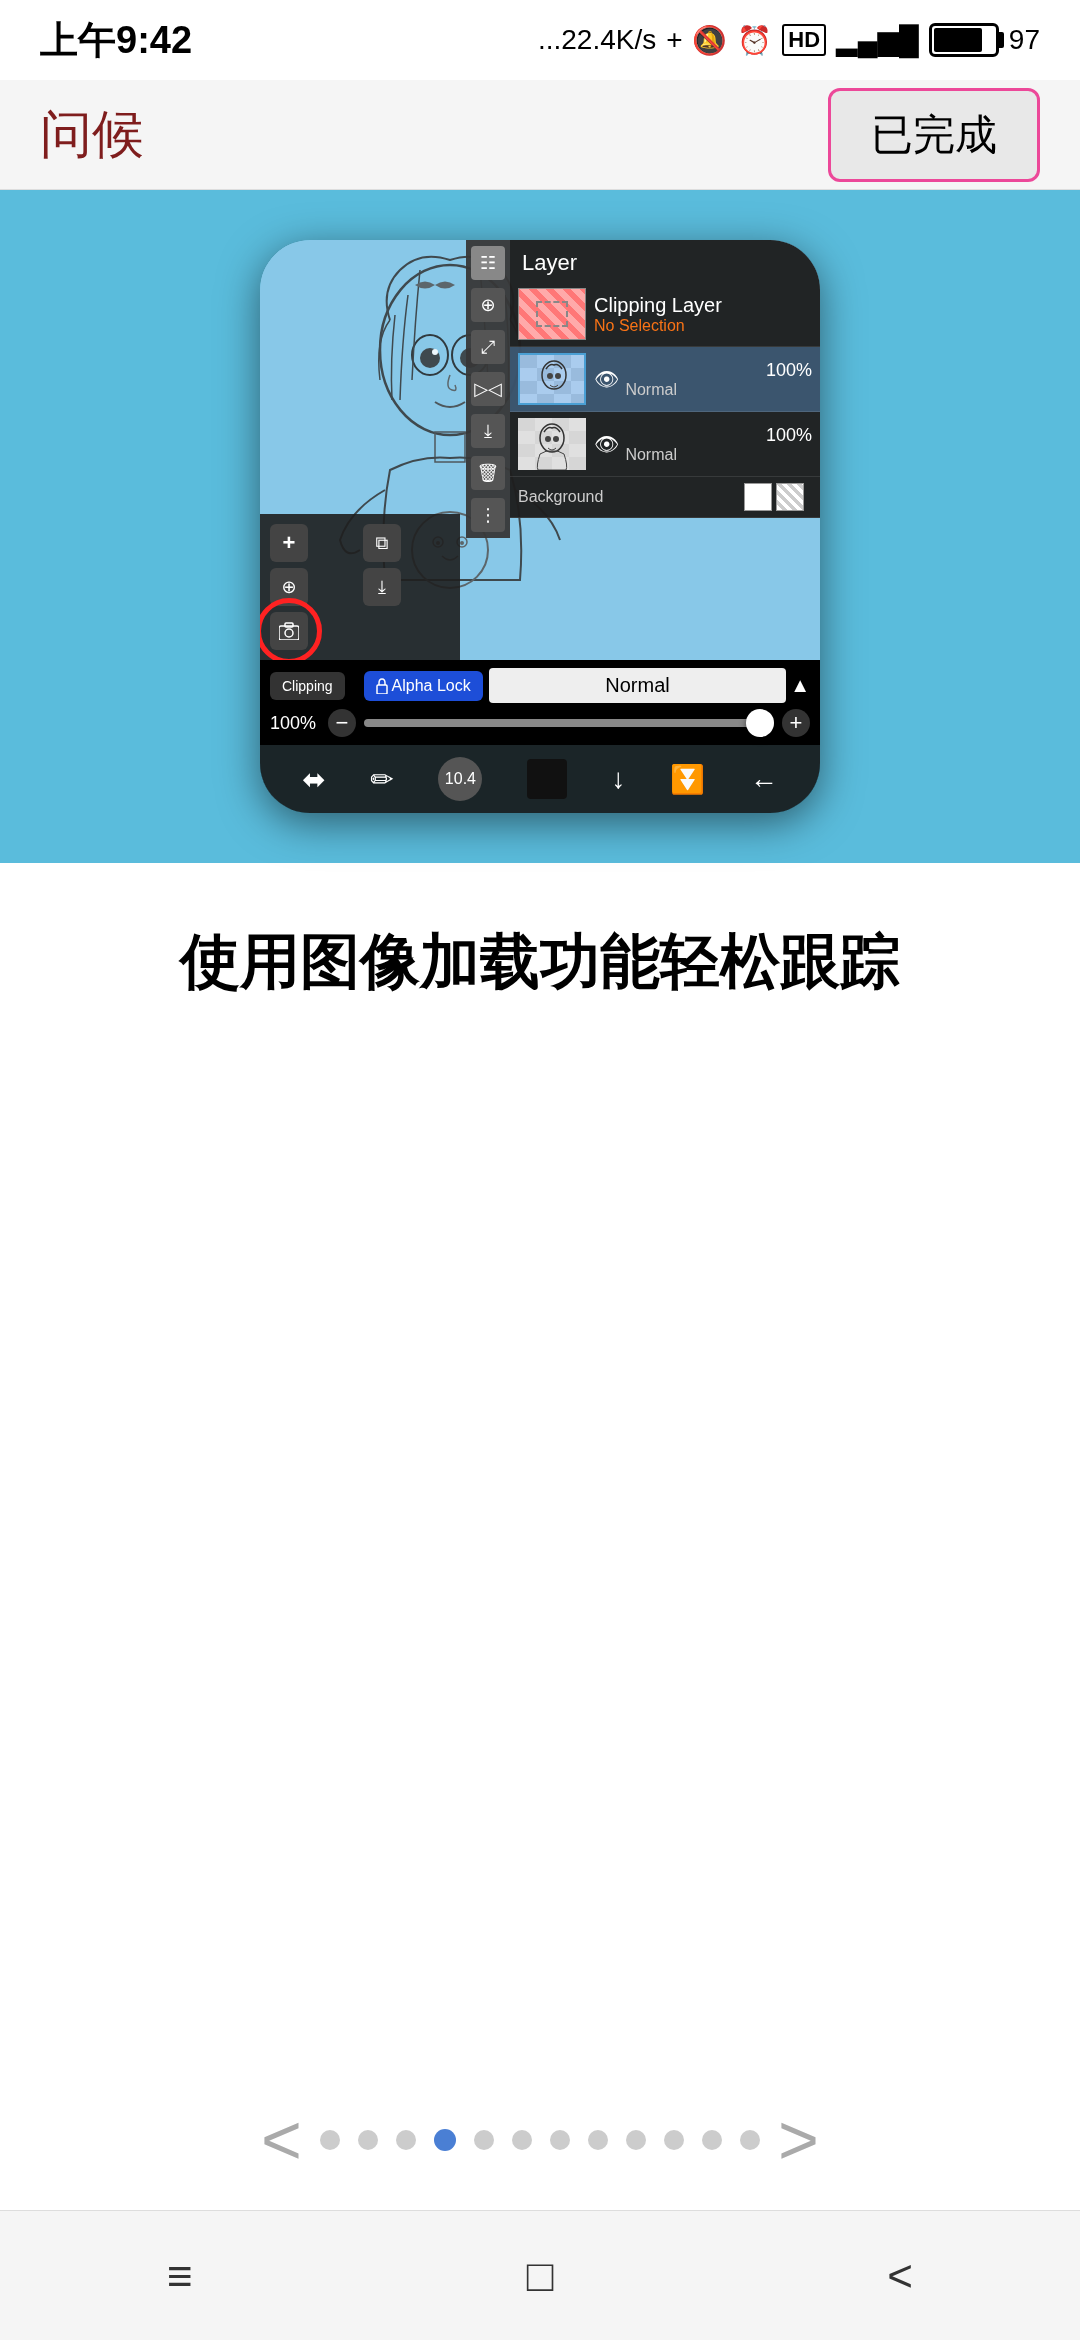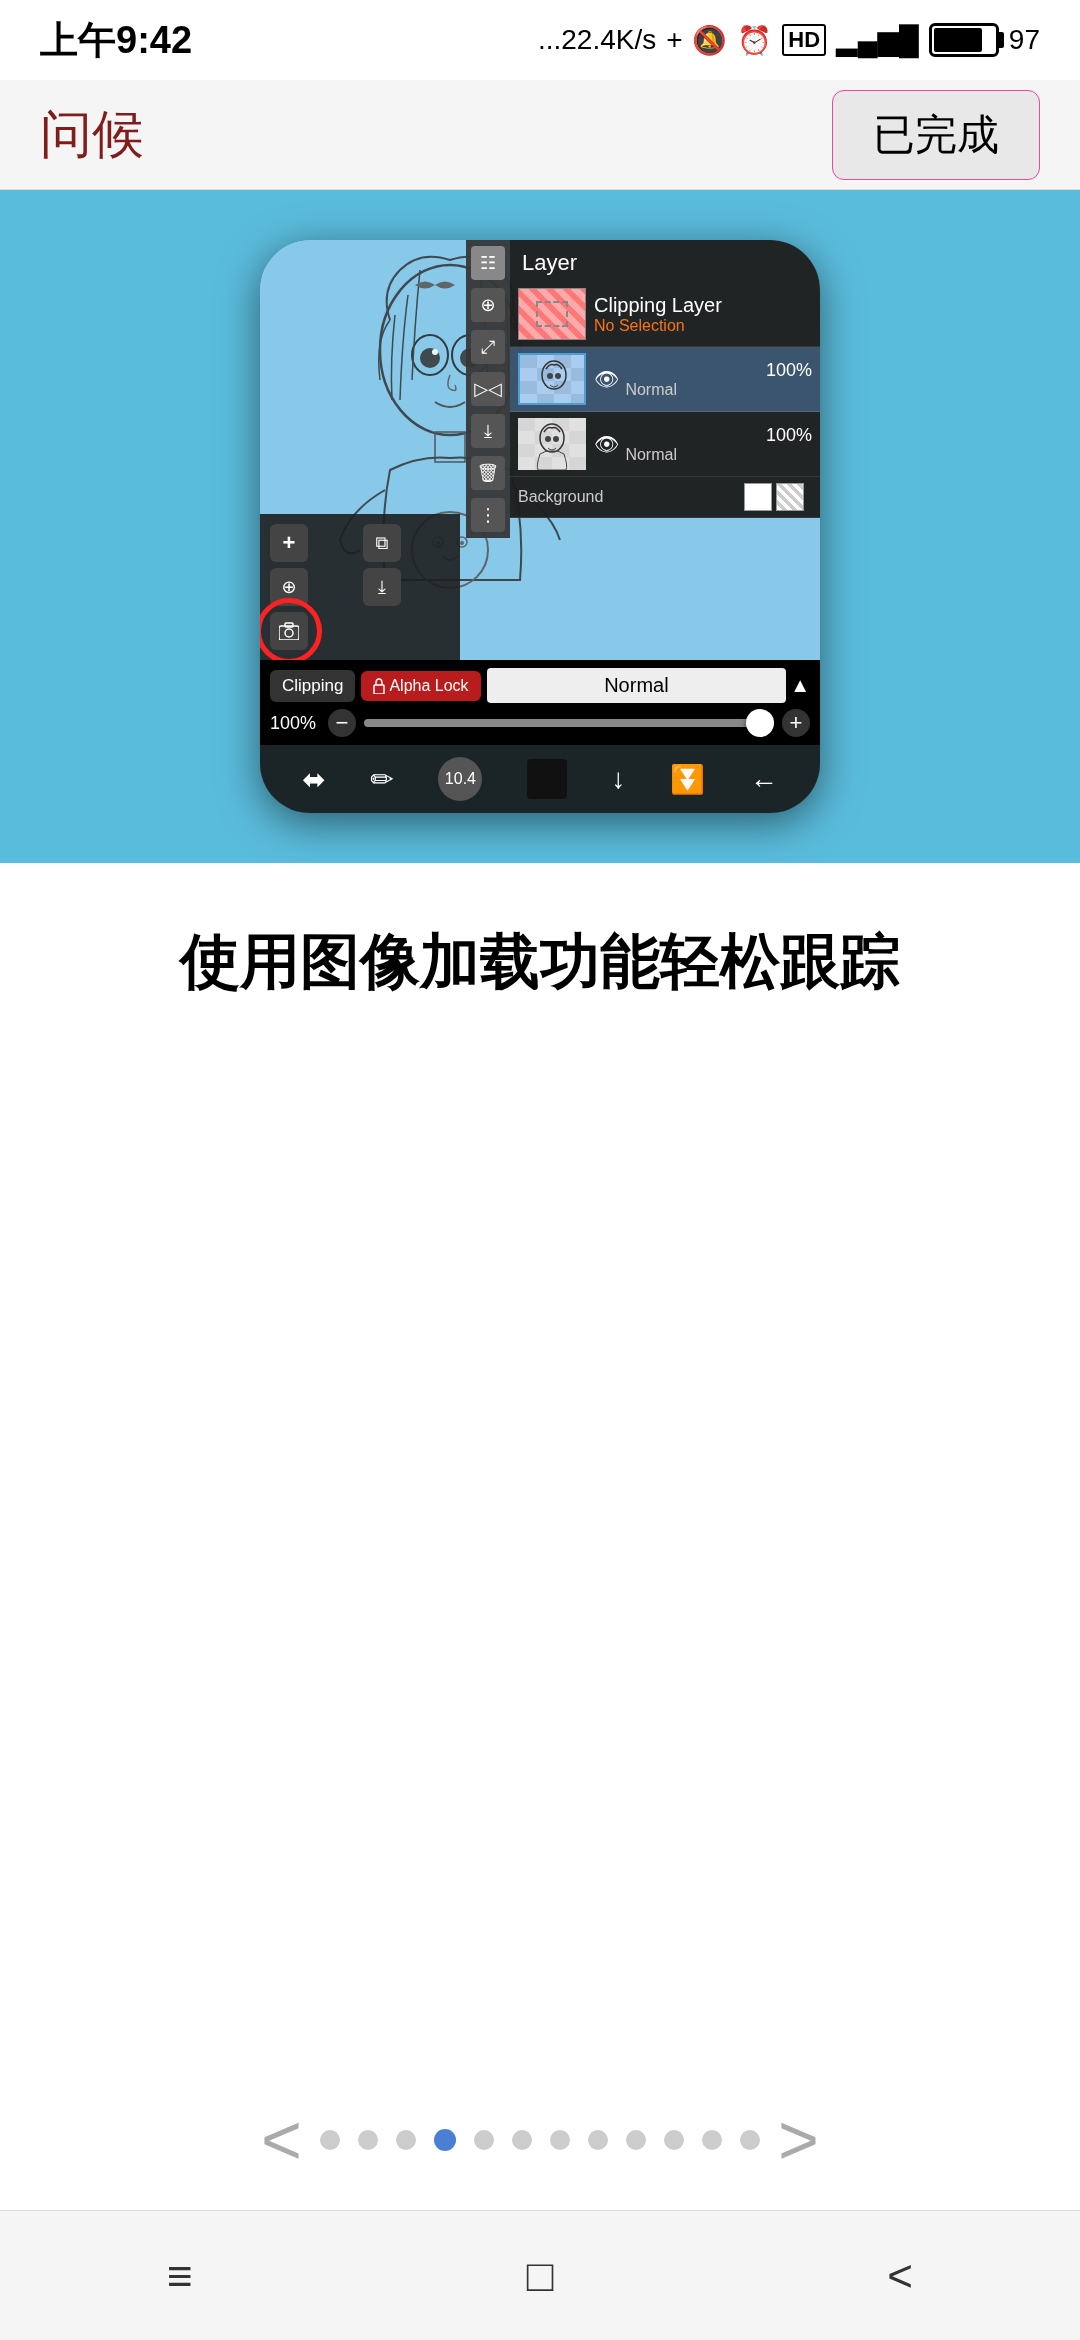--- a/index.html
+++ b/index.html
@@ -74,21 +74,21 @@
       padding: 0 40px;
       border-bottom: 1px solid #ddd;
     }
     .top-title {
       font-size: 52px;
       font-weight: 500;
       color: #7f1d1d;
     }
     .done-button {
       background: #e8e8e8;
-      border: 1px solid #ec4899;
+      border: 3px solid #ec4899;
       border-radius: 12px;
       padding: 16px 40px;
       font-size: 42px;
       color: #000;
       cursor: pointer;
     }
 
     
     .main-content {
       width: 100%;
@@ -240,36 +240,37 @@
 
     .blend-row {
       display: flex;
       align-items: center;
       margin-bottom: 6px;
     }
 
     .clipping-btn {
       background: #333;
       color: #fff;
-      font-size: 17px;
+      font-size: 14px;
       padding: 6px 12px;
       border-radius: 6px;
       margin-right: 6px;
     }
 
     .alpha-lock-btn {
-      background: #b91c1c;
+      background: #1d4ed8;
       color: #fff;
       font-size: 16px;
       padding: 6px 12px;
       border-radius: 6px;
       margin-right: 6px;
       display: flex;
       align-items: center;
       gap: 4px;
+      margin-left: 13px;
     }
 
     .blend-mode-box {
       background: #eee;
       color: #000;
       font-size: 20px;
       padding: 6px 16px;
       border-radius: 4px;
       flex: 1;
       text-align: center;

